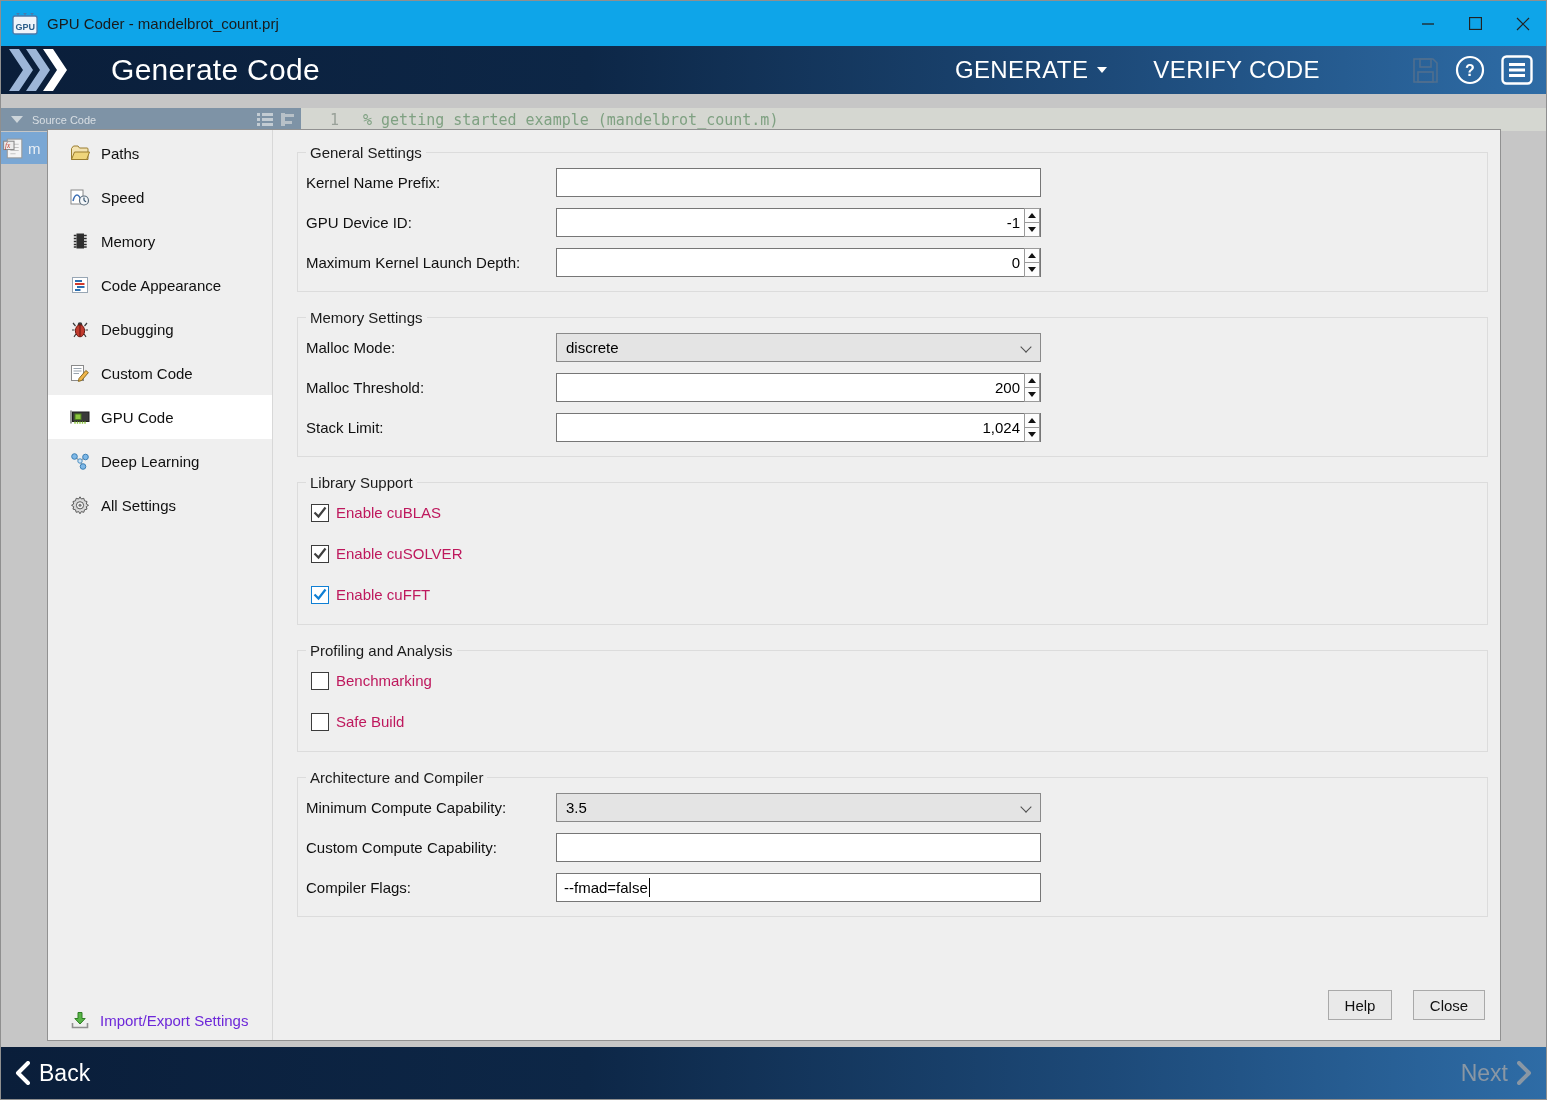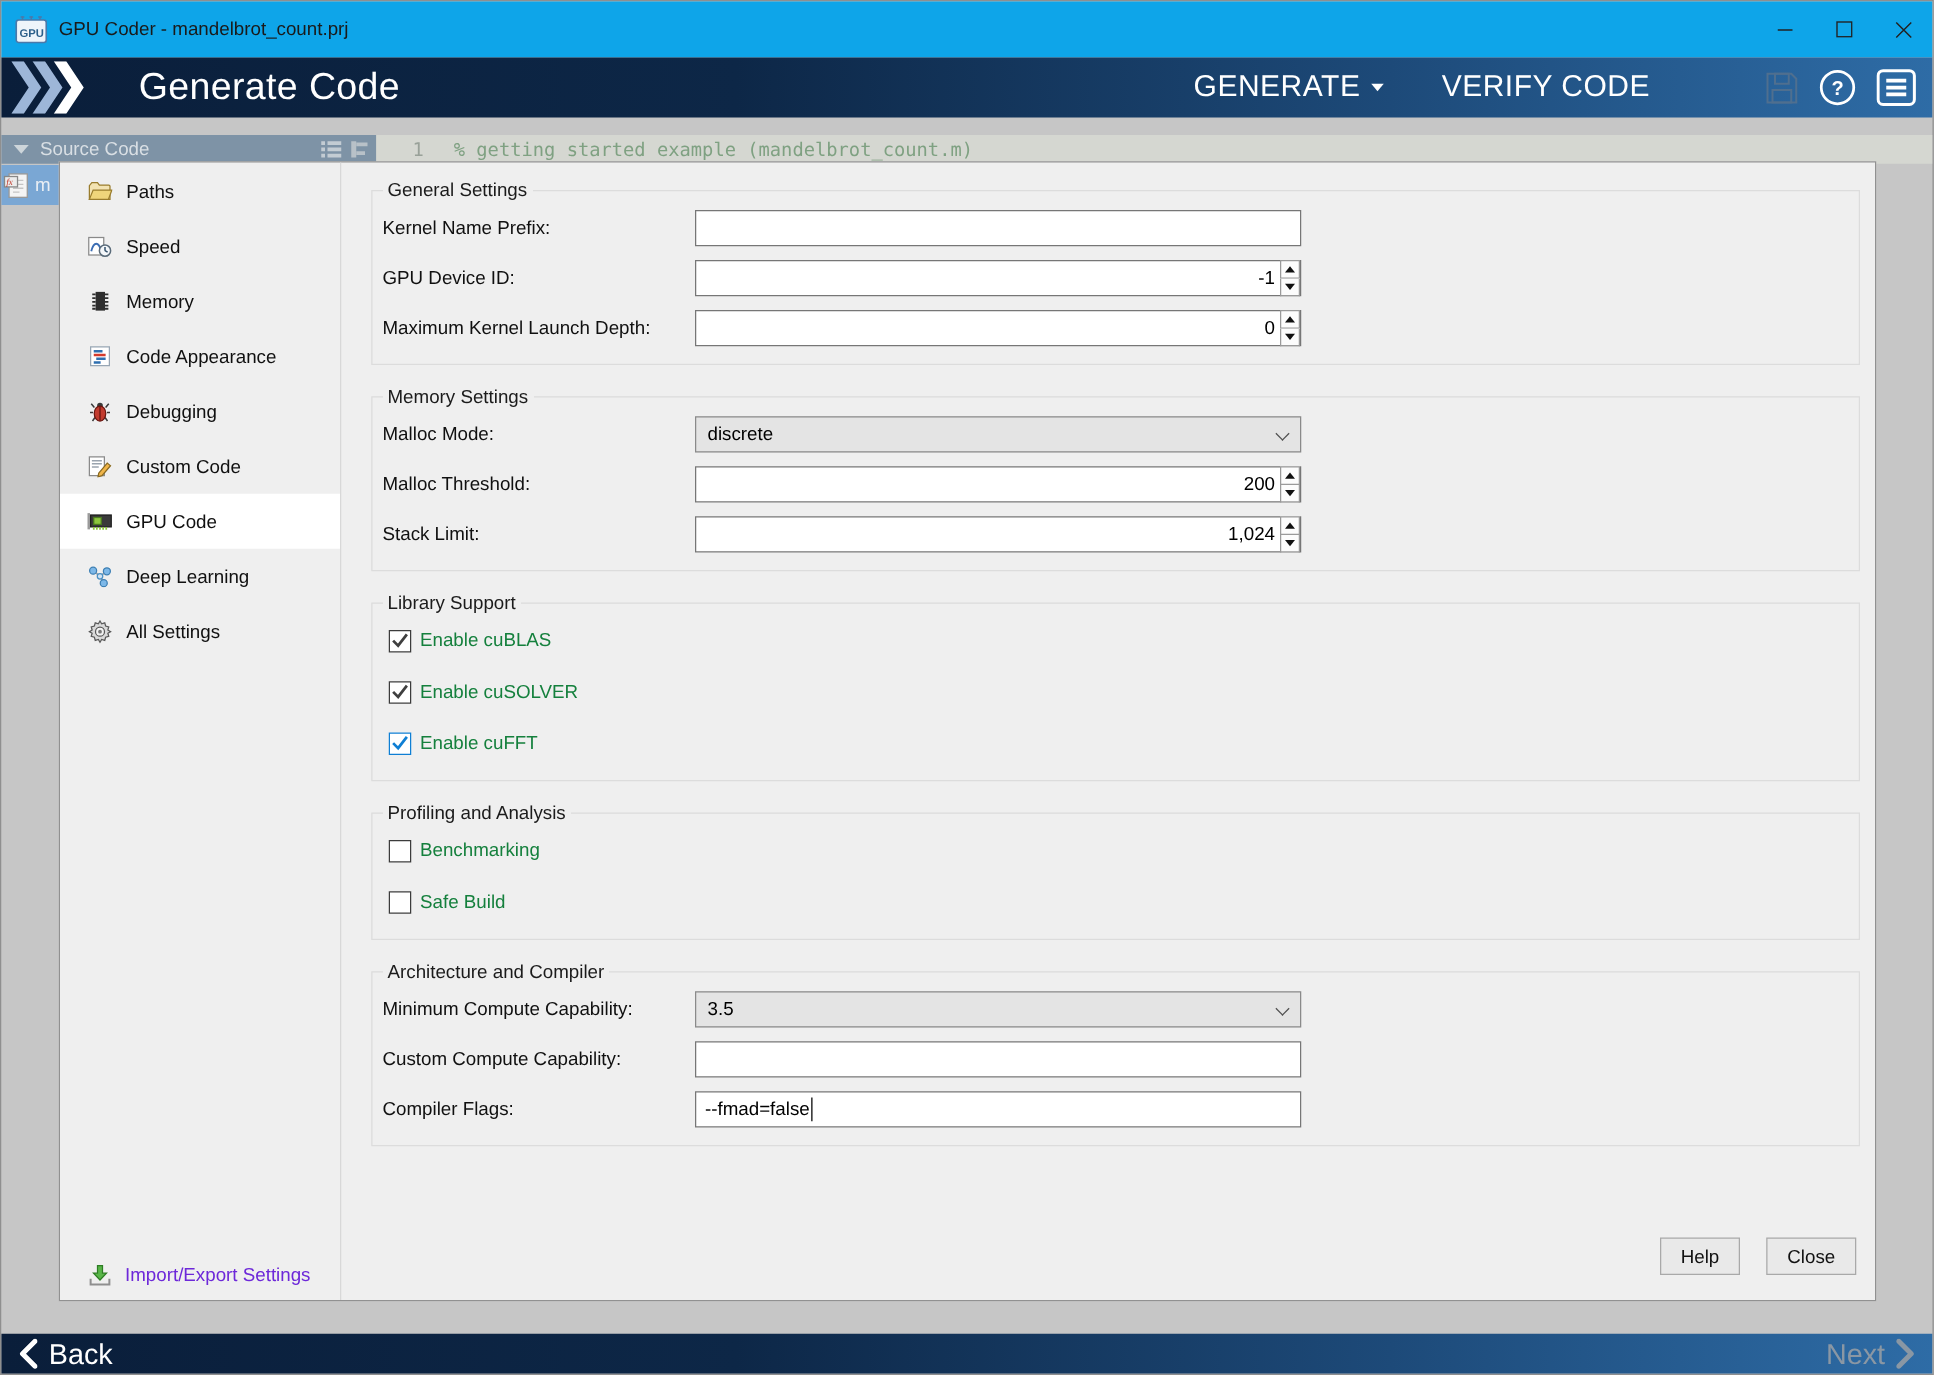--- a/index.html
+++ b/index.html
@@ -23,21 +23,21 @@
   .hdr-title { margin-left:36px; font-size:30px; font-weight:300; letter-spacing:.3px; }
   .hdr-actions { margin-left:auto; display:flex; align-items:center; margin-right:13px; }
   .hdr-text-btn { font-size:24px; letter-spacing:.4px; display:flex; align-items:center; }
   .gen-caret { width:0; height:0; border-left:5px solid transparent; border-right:5px solid transparent;
                border-top:6px solid #fff; margin-left:9px; }
   .gap-a { margin-right:46px; } .gap-b { margin-right:76px; }
   .hdr-icon { margin-left:16px; display:flex; }
 
   
   .strip { position:absolute; top:107px; left:0; right:0; height:23px; display:flex; }
-  .src-hdr { width:300px; background:#7e93a6; color:#d9dfe4; display:flex; align-items:center; font-size:15px; }
+  .src-hdr { width:300px; background:#7e93a6; color:#d9dfe4; display:flex; align-items:center; font-size:11px; }
   .src-tri { width:0; height:0; border-left:6px solid transparent; border-right:6px solid transparent;
              border-top:7px solid #cdd5da; margin-left:10px; }
   .src-label { margin-left:9px; }
   .panel-icons { margin-left:auto; margin-right:5px; display:flex; gap:6px; align-items:center; }
   .editor { flex:1; background:#d5d7d1; display:flex; align-items:center;
             font-family:"DejaVu Sans Mono", monospace; font-size:15px; overflow:hidden; }
   .line-no { margin-left:16px; width:22px; text-align:right; color:#99a199; }
   .code-text { margin-left:24px; color:#7fa182; white-space:nowrap; }
   .file-item { position:absolute; top:131px; left:0; width:56px; height:32px; background:#7aa7d4;
                display:flex; align-items:center; overflow:hidden; }
@@ -68,28 +68,28 @@
   .tri-up { width:0; height:0; border-left:4px solid transparent; border-right:4px solid transparent; border-bottom:5px solid #111; }
   .tri-dn { width:0; height:0; border-left:4px solid transparent; border-right:4px solid transparent; border-top:5px solid #111; }
   .select-box { position:relative; height:29px; background:#e4e4e4; border:1px solid #8a8a8a;
                 display:flex; align-items:center; font-size:15px; color:#000; padding:0 9px; }
   .select-chevron { position:absolute; right:10px; top:9px; width:8px; height:8px;
                     border-right:1.6px solid #4f4f4f; border-bottom:1.6px solid #4f4f4f; transform:rotate(45deg); }
   .cb-row { display:flex; align-items:center; height:41px; padding-left:7px; }
   .checkbox { width:18px; height:18px; background:#fff; border:1.5px solid #3c3c3c;
               display:flex; align-items:center; justify-content:center; margin-right:7px; flex:0 0 18px; }
   .checkbox.focused { border-color:#0f7fd4; }
-  .cb-label { font-size:15px; color:#15803d; }
+  .cb-label { font-size:15px; color:#be185d; }
   .dialog-buttons { position:absolute; right:15px; bottom:20px; display:flex; gap:21px; }
   .btn { height:30px; background:#e9e9e9; border:1px solid #a9a9a9; font-size:15px; color:#111;
          display:flex; align-items:center; justify-content:center; }
   .btn-help { width:64px; } .btn-close { width:72px; }
 
   
-  .footer { position:absolute; bottom:0; left:0; right:0; height:32px;
+  .footer { position:absolute; bottom:0; left:0; right:0; height:52px;
             background:linear-gradient(90deg,#0a1e3a 0%,#0d2747 38%,#1d4a79 72%,#2e6ca6 100%);
             display:flex; align-items:center; }
   .back { display:flex; align-items:center; gap:9px; margin-left:14px; color:#fff; font-size:23px; }
   .next { display:flex; align-items:center; gap:9px; margin-left:auto; margin-right:14px; color:#8a97a4; font-size:23px; }
 </style>
 </head>
 <body>
 
 <div class="window">
 

